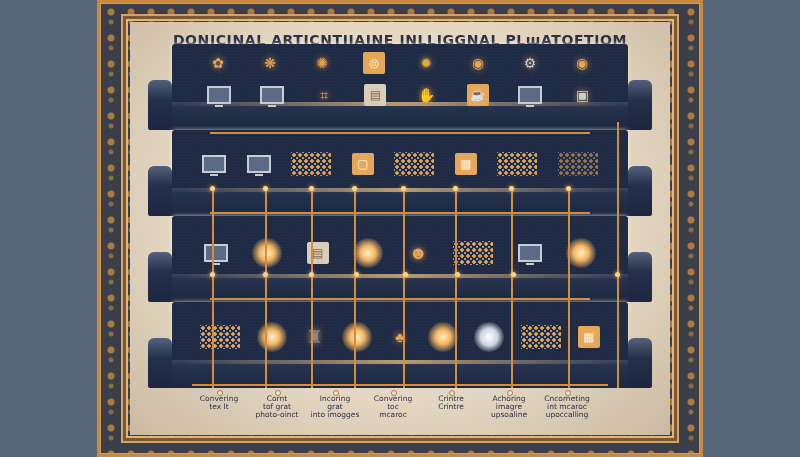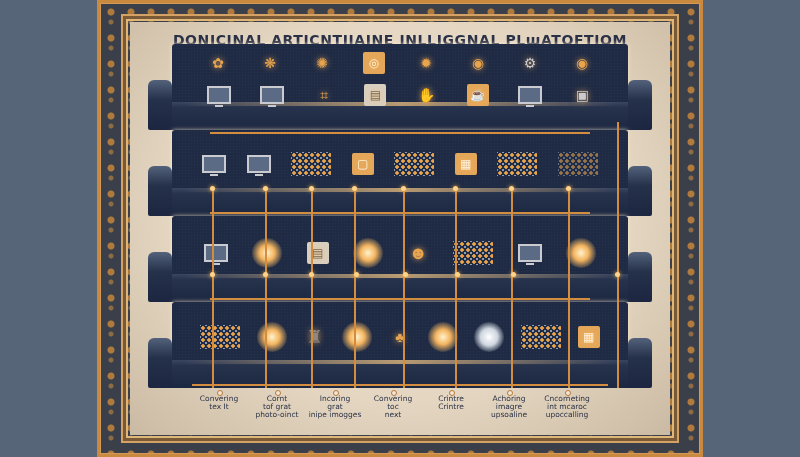--- a/index.html
+++ b/index.html
@@ -225,26 +225,26 @@
         <span class="cap-line">tex It</span>
       </div>
       <div class="cap">
         <span class="cap-line">Cornt</span>
         <span class="cap-line">tof grat</span>
         <span class="cap-line">photo-oinct</span>
       </div>
       <div class="cap">
         <span class="cap-line">Incoring</span>
         <span class="cap-line">grat</span>
-        <span class="cap-line">inipe imogges</span>
+        <span class="cap-line">into imogges</span>
       </div>
       <div class="cap">
         <span class="cap-line">Convering</span>
         <span class="cap-line">toc</span>
-        <span class="cap-line">next</span>
+        <span class="cap-line">mcaroc</span>
       </div>
       <div class="cap">
         <span class="cap-line">Crintre</span>
         <span class="cap-line">Crintre</span>
       </div>
       <div class="cap">
         <span class="cap-line">Achoring</span>
         <span class="cap-line">imagre</span>
         <span class="cap-line">upsoaline</span>
       </div>

